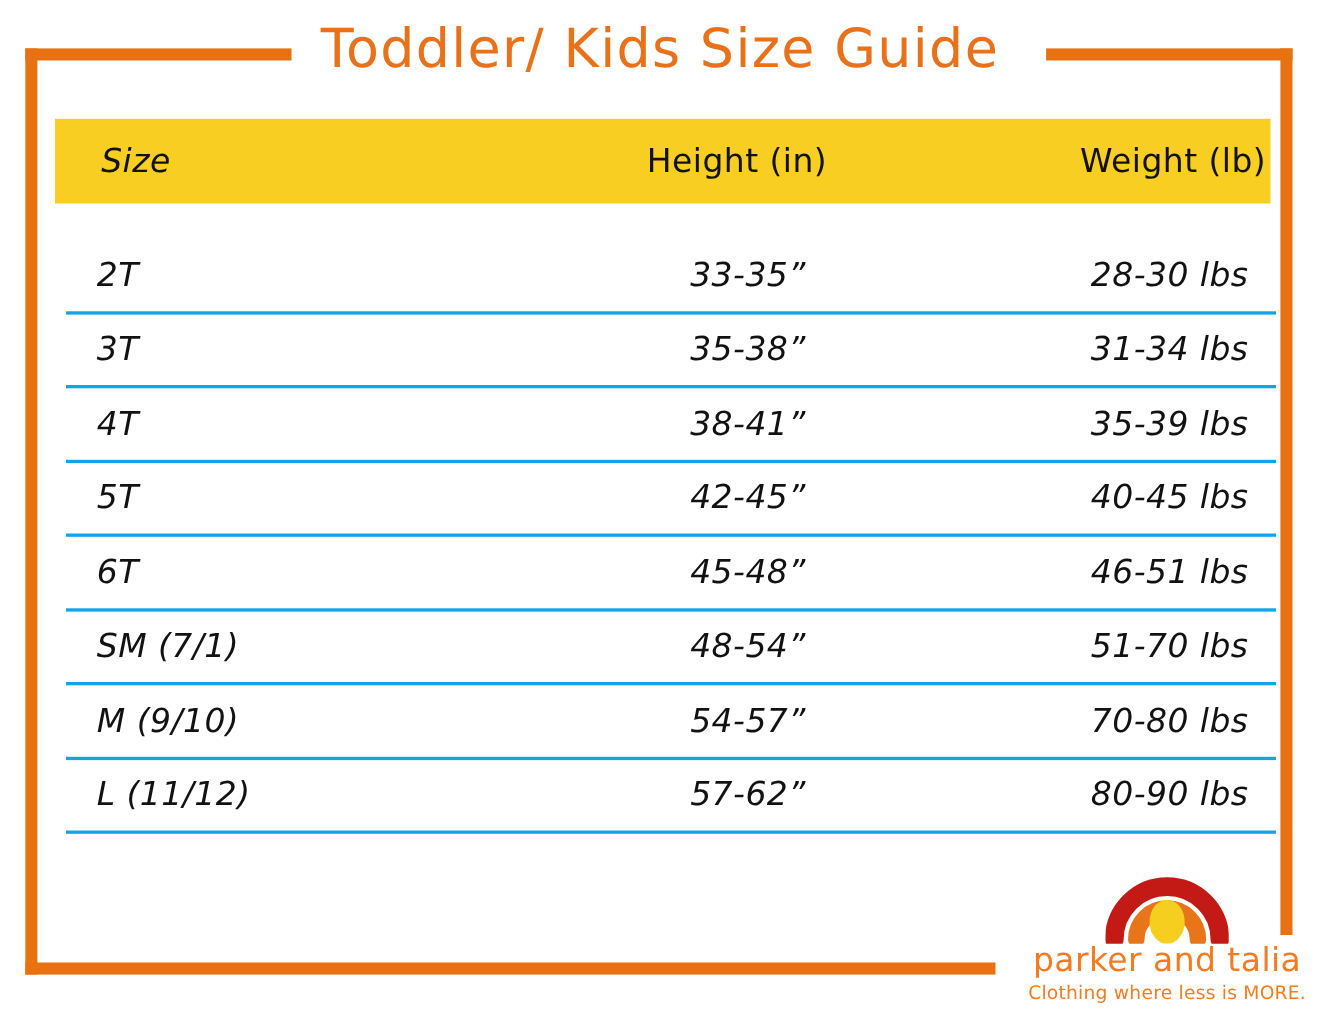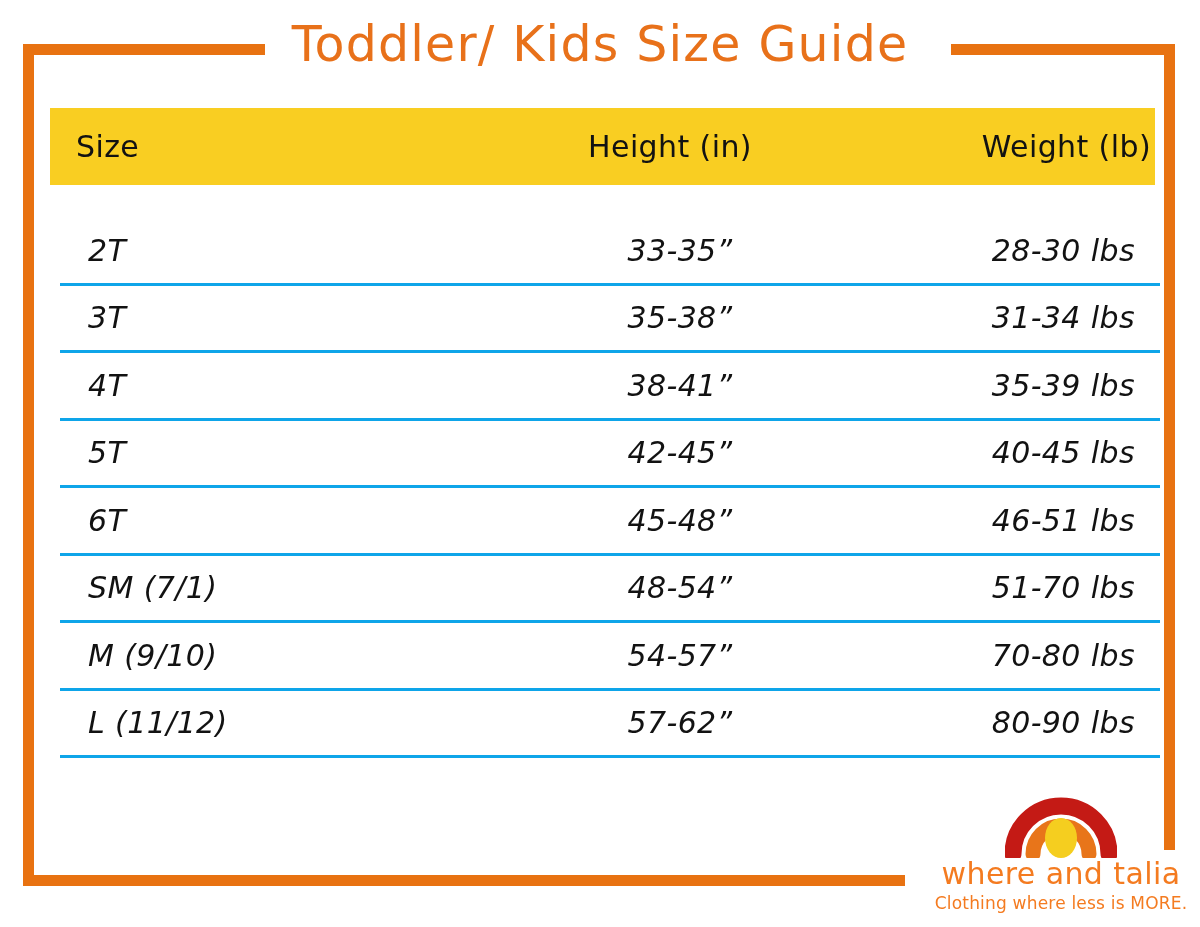--- a/index.html
+++ b/index.html
@@ -49,21 +49,21 @@
     width:1105px;
   }
 
   
   #header-row {
     display:flex;
     align-items:center;
     height:77px;
     background:#F9CE22;
   }
-  .hdr-size   { width:430px; padding-left:26px; }
+  .hdr-size   { width:430px; padding-left:42px;font-style:italic; }
   .hdr-height { width:380px; text-align:center; }
   .hdr-weight { width:295px; text-align:right; padding-right:4px; }
   .hdr-cell {
     font-family:"DejaVu Sans", sans-serif;
     font-size:29px;
     color:#171717;
     letter-spacing:0.5px;
     white-space:nowrap;
   }
 
@@ -190,17 +190,17 @@
 
     </div>
   </div>
 
   <div id="logo">
     <svg id="rainbow" width="112" height="96" viewBox="0 0 112 96">
       <path d="M8 92 A48 48 0 0 1 104 92" fill="none" stroke="#C41A15" stroke-width="17" stroke-linecap="round"></path>
       <path d="M28 92 A28 28 0 0 1 84 92" fill="none" stroke="#E8751A" stroke-width="15" stroke-linecap="round"></path>
       <ellipse cx="56" cy="76" rx="16" ry="20" fill="#F5CE1F"></ellipse>
     </svg>
-    <div id="wordmark">where and talia</div>
+    <div id="wordmark">parker and talia</div>
     <div id="tagline">Clothing where less is MORE.</div>
   </div>
 
 </div>
 
 </body></html>

